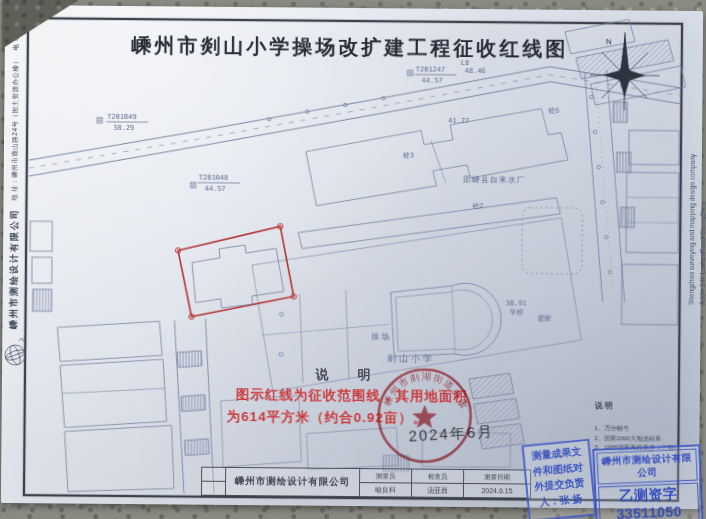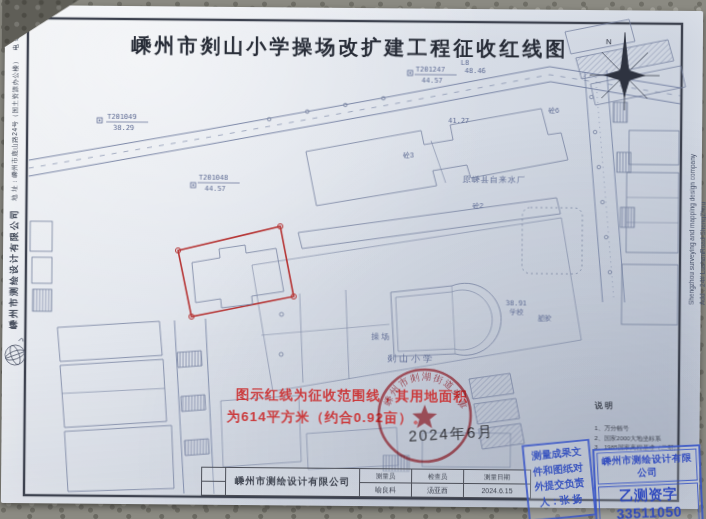--- a/index.html
+++ b/index.html
@@ -251,20 +251,21 @@
       <span class="co">嵊州市测绘设计有限公司</span>
       <span class="sm">地 址：嵊州市鹿山路24号（国土资源办公楼）</span>
       <span class="sm">电 话：0575-83106800　E-mail：szchsj@163.com</span>
     </div>
 
     <div class="vtext-en" style="left:688px;top:302px;">
       <span>Shengzhou surveying and mapping design company</span>
       <span>Add：24# LushanRoad ShengZhou</span>
     </div>
 
+    <div class="notes-heading">说　明</div>
     <div class="red-line" style="left:237px;top:387px;">图示红线为征收范围线，其用地面积</div>
     <div class="red-line" style="left:228px;top:409px;">为614平方米（约合0.92亩）。</div>
     <div class="note-date">2024年6月</div>
 
     <div class="legend">
       <div class="lg-h">说明</div>
       <div class="lg-i">1、万分幅号</div>
       <div class="lg-i">2、国家2000大地坐标系</div>
       <div class="lg-i">3、1985国家高程基准（二期）</div>
     </div>

